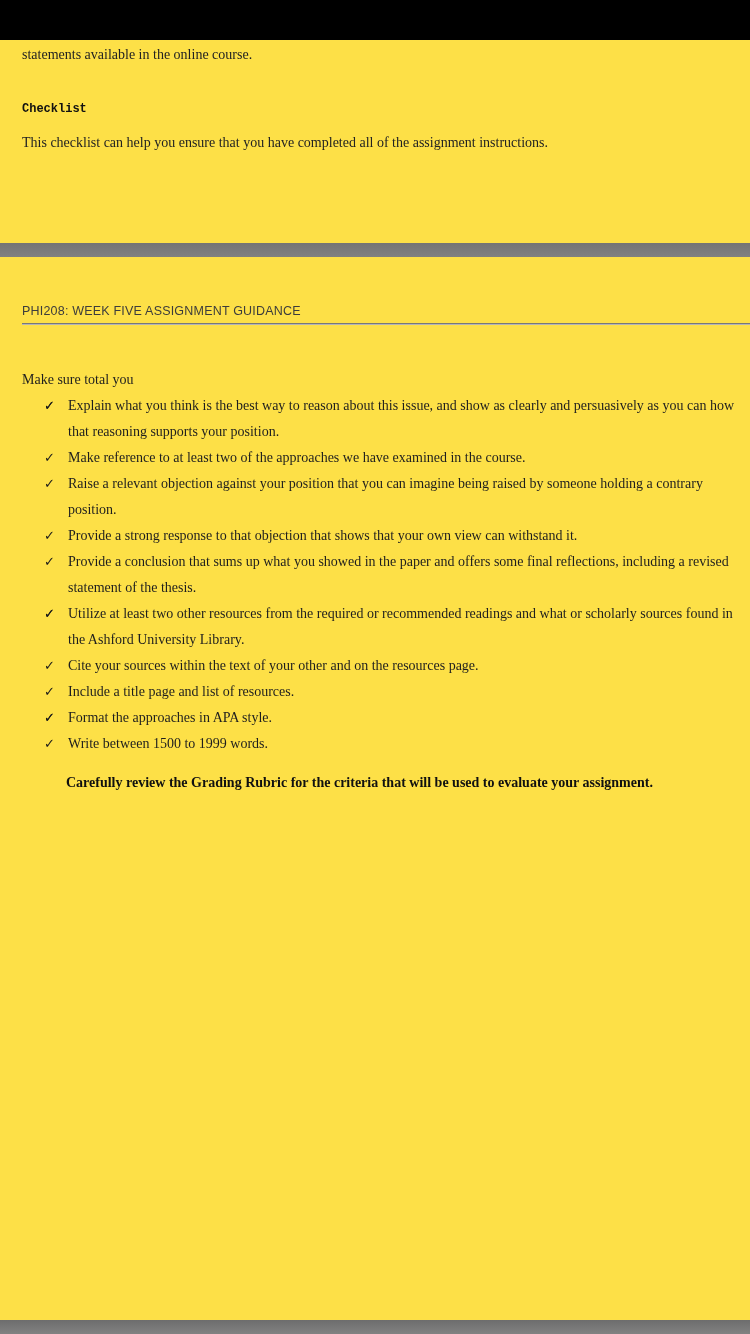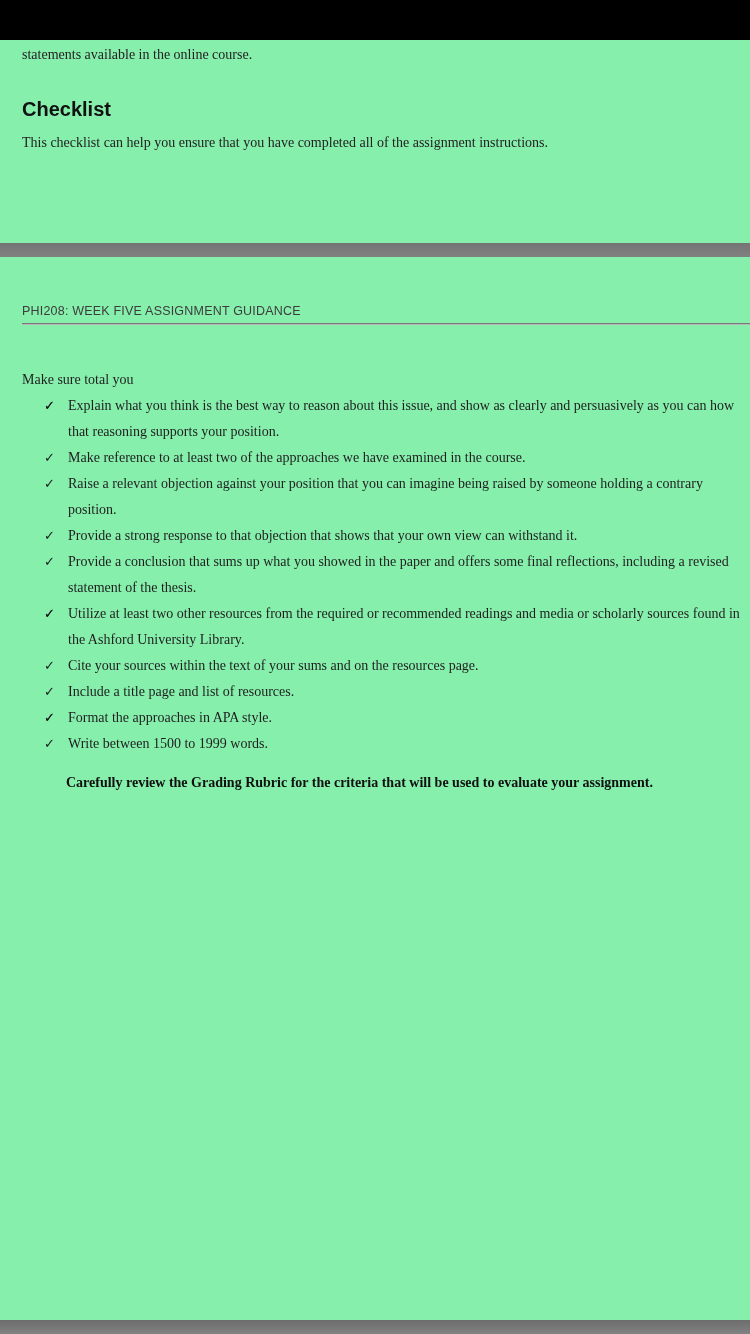--- a/index.html
+++ b/index.html
@@ -4,21 +4,21 @@
 <style>
   * { margin: 0; padding: 0; box-sizing: border-box; }
   html, body {
     width: 750px; height: 1334px;
     background: #ffffff;
     overflow: hidden;
     font-family: "Liberation Serif", "DejaVu Serif", serif;
     color: #1e1e1e;
     -webkit-font-smoothing: antialiased;
   }
-  .viewer { position: relative; width: 750px; height: 1334px; background: #86efac; }
+  .viewer { position: relative; width: 750px; height: 1334px; background: #fde047; }
 
   .top-bar {
     position: absolute; top: 0; left: 0;
     width: 750px; height: 40px;
     background: #000000;
   }
   .bottom-bar {
     position: absolute; left: 0; bottom: 0;
     width: 750px; height: 14px;
     background: linear-gradient(#6d6d6d, #828282);
@@ -29,22 +29,22 @@
     background: linear-gradient(#747474, #818181);
   }
 
   
   .p1-line {
     position: absolute; top: 45px; left: 22px; width: 706px;
     font-size: 14px; line-height: 20px; color: #222;
   }
   .p1-heading {
     position: absolute; top: 100px; left: 22px; width: 706px;
-    font-family: Liberation Sans, sans-serif;
-    font-weight: bold; font-size: 20px; line-height: 19px; color: #111;
+    font-family: Liberation Mono, monospace;
+    font-weight: bold; font-size: 12px; line-height: 19px; color: #111;
   }
   .p1-para {
     position: absolute; top: 133px; left: 22px; width: 706px;
     font-size: 14px; line-height: 20px; color: #222;
   }
 
   
   .p2 {
     position: absolute; top: 304px; left: 22px; width: 728px;
   }
@@ -137,25 +137,25 @@
       </li>
       <li>
         <span class="check">✓</span>
         <span>Provide a conclusion that sums up what you showed in the paper and offers some final reflections, including a revised statement of the thesis.</span>
       </li>
       <li>
         <span class="check">✓</span>
       </li>
       <li>
         <span class="check">✓</span>
-        <span>Utilize at least two other resources from the required or recommended readings and media or scholarly sources found in the Ashford University Library.</span>
+        <span>Utilize at least two other resources from the required or recommended readings and what or scholarly sources found in the Ashford University Library.</span>
       </li>
       <li>
         <span class="check">✓</span>
-        <span>Cite your sources within the text of your sums and on the resources page.</span>
+        <span>Cite your sources within the text of your other and on the resources page.</span>
       </li>
       <li>
         <span class="check">✓</span>
         <span>Include a title page and list of resources.</span>
       </li>
       <li>
         <span class="check">✓</span>
       </li>
       <li>
         <span class="check">✓</span>

